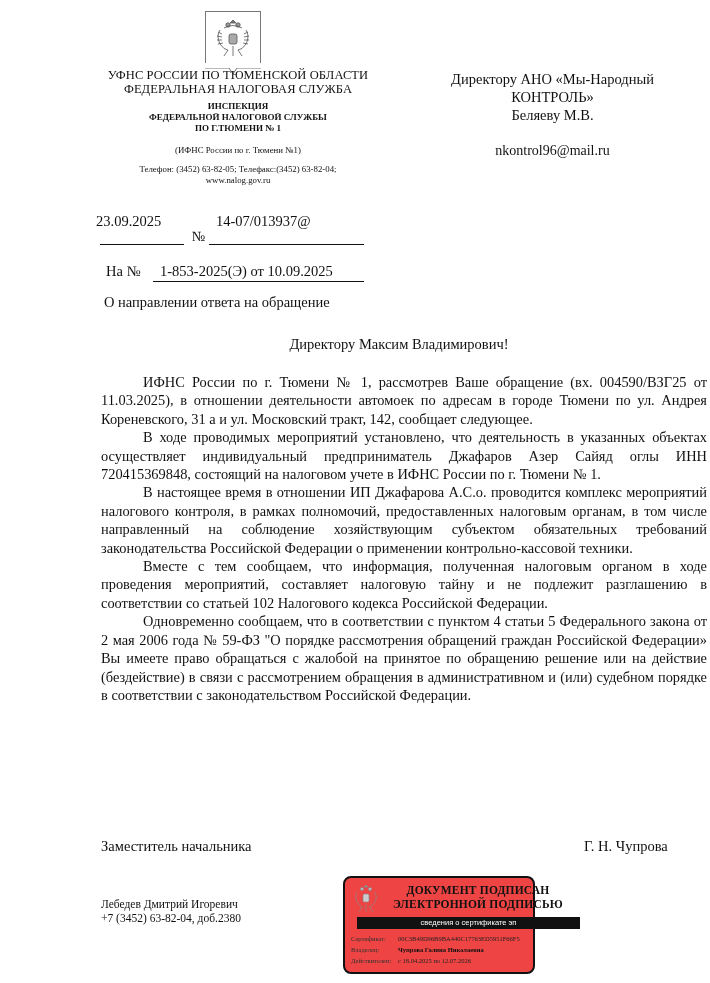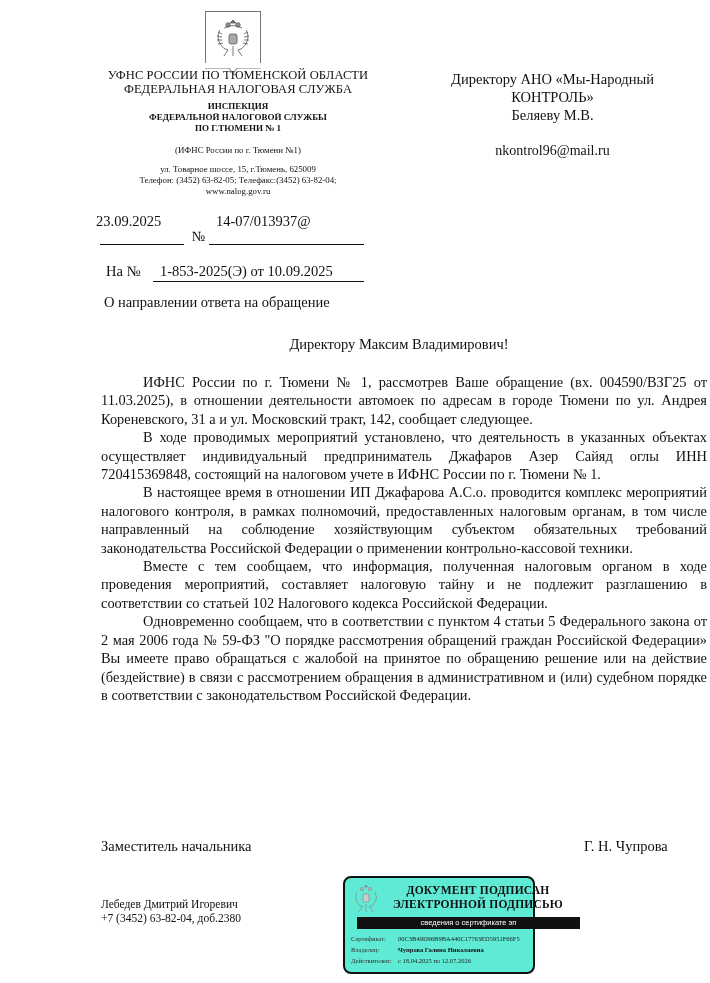--- a/index.html
+++ b/index.html
@@ -41,21 +41,21 @@
 
   #body { left: 101px; top: 373px; width: 606px; font-size: 14.4px; line-height: 18.4px; text-align: justify; }
   #body p { margin: 0; text-indent: 42px; }
 
   #sig-title { left: 101px; top: 838px; font-size: 14.5px; }
   #sig-name { left: 584px; top: 838px; font-size: 14.5px; }
 
   #executor { left: 101px; top: 897px; font-size: 11.5px; line-height: 14px; }
 
   
-  #stamp { left: 343px; top: 876px; width: 192px; height: 98px; border: 2px solid #111; border-radius: 8px; box-sizing: border-box; background: #5eead4; }
+  #stamp { left: 343px; top: 876px; width: 192px; height: 98px; border: 2px solid #111; border-radius: 8px; box-sizing: border-box; background: #ef4444; }
   #stamp-emblem { left: 6px; top: 4px; width: 30px; height: 32px; }
   #stamp-title { left: 40px; top: 5px; width: 186px; text-align: center; font-weight: bold; font-size: 11.5px; line-height: 14px; letter-spacing: 0.2px; }
   #stamp-bar { left: 12px; top: 39px; width: 223px; height: 12px; background: #111; color: #fff; font-family: "Liberation Sans", "DejaVu Sans", sans-serif; font-size: 7.5px; line-height: 12px; text-align: center; }
   .st-row { left: 6px; width: 222px; font-size: 6.5px; line-height: 9px; white-space: nowrap; }
   .st-k { display: inline-block; width: 47px; color: #333; }
   .st-v { color: #222; }
   .st-bold { font-weight: bold; color: #111; }
 </style>
 </head>
 <body>
@@ -84,21 +84,20 @@
 <div id="hdr" class="abs">
   <div class="h-big">УФНС РОССИИ ПО ТЮМЕНСКОЙ ОБЛАСТИ</div>
   <div class="h-big">ФЕДЕРАЛЬНАЯ НАЛОГОВАЯ СЛУЖБА</div>
   <div class="gap1"></div>
   <div class="h-bold">ИНСПЕКЦИЯ</div>
   <div class="h-bold">ФЕДЕРАЛЬНОЙ НАЛОГОВОЙ СЛУЖБЫ</div>
   <div class="h-bold">ПО Г.ТЮМЕНИ № 1</div>
   <div class="gap2"></div>
   <div class="h-small">(ИФНС России по г. Тюмени №1)</div>
   <div class="gap3"></div>
-  <div class="h-small">ул. Товарное шоссе, 15, г.Тюмень, 625009</div>
   <div class="h-small">Телефон: (3452) 63-82-05; Телефакс:(3452) 63-82-04;</div>
   <div class="h-small">www.nalog.gov.ru</div>
 </div>
 
 <div id="addr" class="abs">
   <div>Директору АНО «Мы-Народный</div>
   <div>КОНТРОЛЬ»</div>
   <div>Беляеву М.В.</div>
   <div class="email">nkontrol96@mail.ru</div>
 </div>

